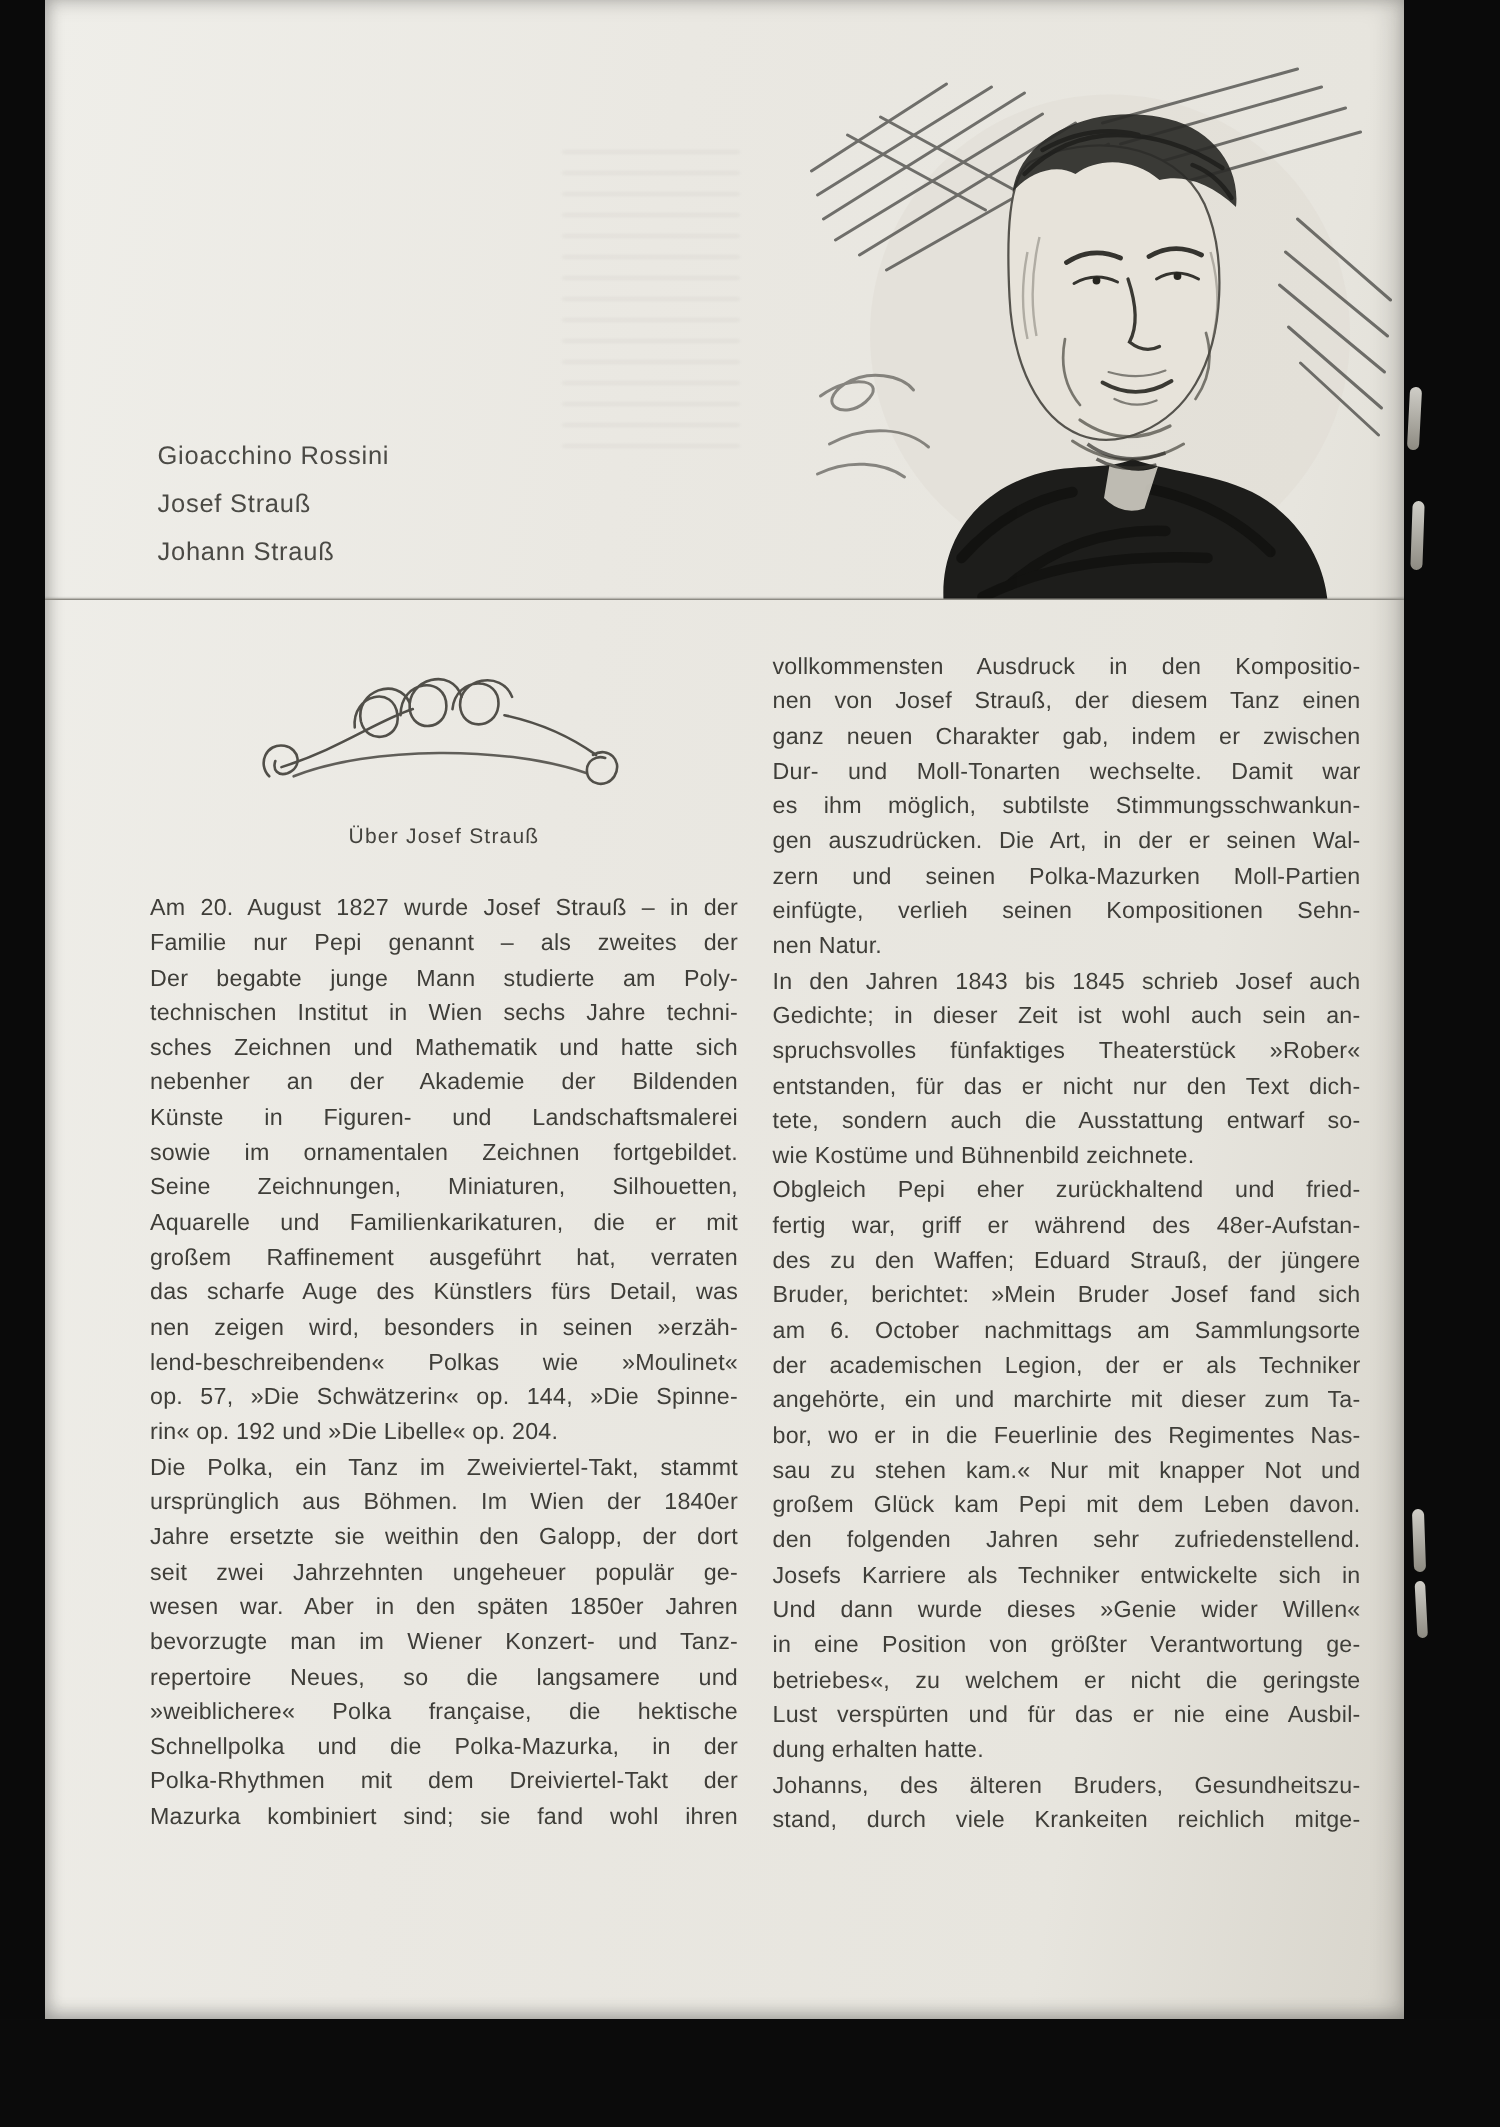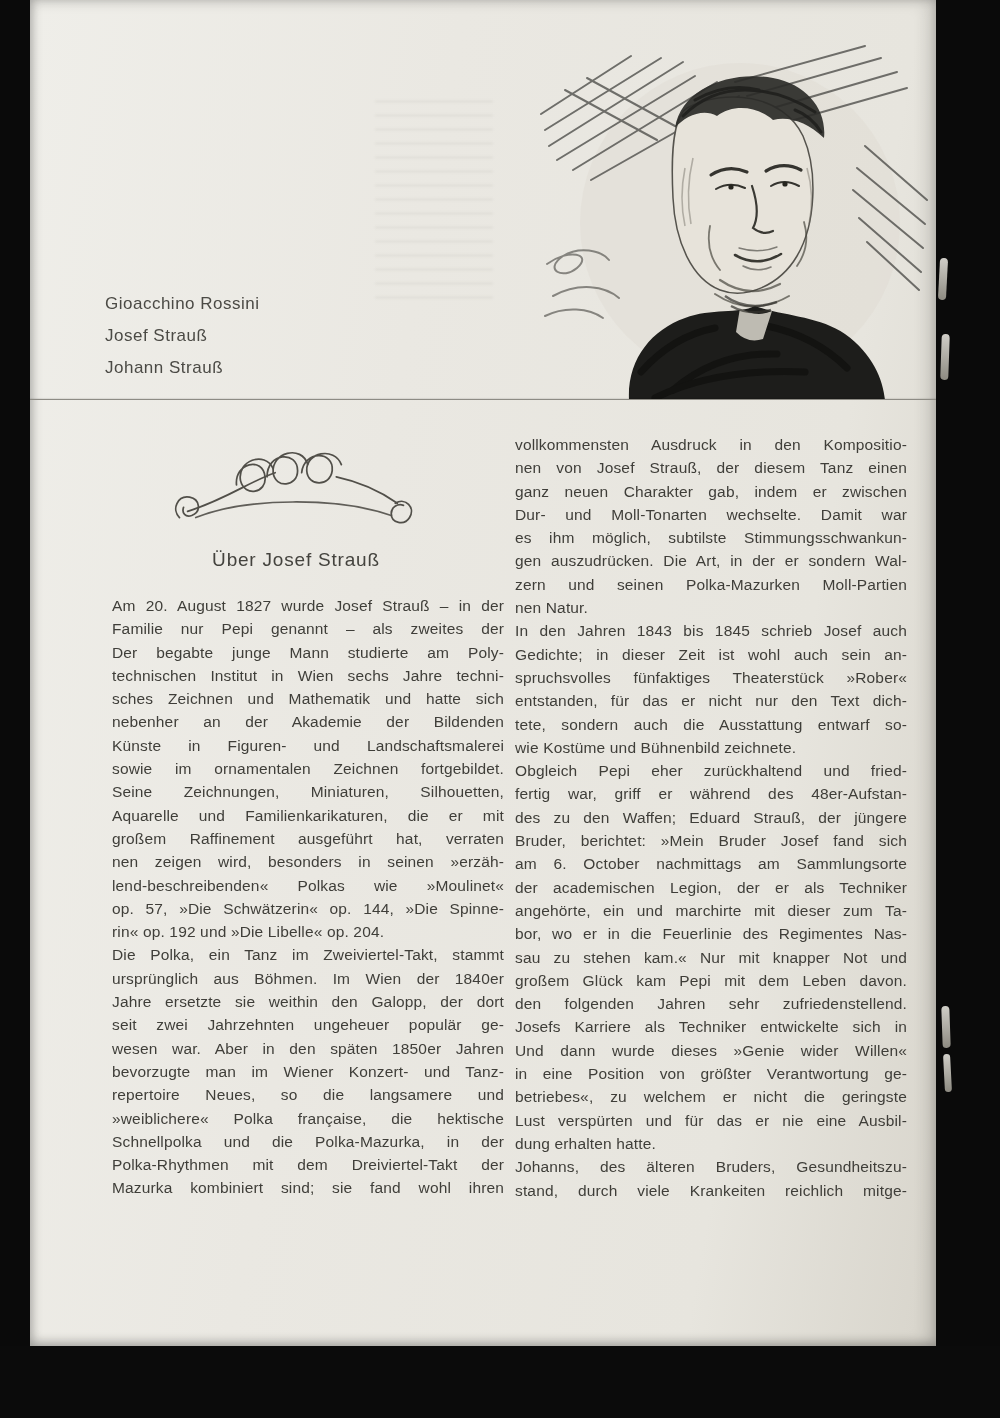--- a/index.html
+++ b/index.html
@@ -18,25 +18,25 @@
     filter:blur(1px);}
   
   .names{position:absolute;left:75px;top:288px;}
   .name-line{font-size:17px;line-height:32px;color:#4b4a45;letter-spacing:.5px;}
   
   .portrait{position:absolute;left:505px;top:28px;width:400px;height:372px;}
   .portrait svg{display:block;}
   
   .ornament{position:absolute;left:135px;top:432px;width:255px;height:112px;}
   .heading{position:absolute;left:70px;top:549px;width:392px;margin:0;text-align:center;
-    font-size:19px;font-weight:400;color:#44433e;letter-spacing:.8px;}
+    font-size:14px;font-weight:400;color:#44433e;letter-spacing:.8px;}
   
   .col{position:absolute;width:392px;color:#3f3e39;font-size:15.5px;line-height:23.3px;
     letter-spacing:.15px;}
-  .col-left{left:82px;top:594px;}
+  .col-left{left:70px;top:594px;}
   .col-right{left:485px;top:433px;}
   .para{margin:0;}
   .tline{text-align:justify;text-align-last:justify;white-space:normal;}
   .tline.endline{text-align-last:left;}
   
   .staple{position:absolute;width:8px;border-radius:4px;opacity:.9;
     background:linear-gradient(180deg,#e5e3dc,#9c998f);}
   .staple.s1{left:939px;top:258px;height:42px;transform:rotate(3deg);}
   .staple.s2{left:941px;top:334px;height:46px;transform:rotate(2deg);}
   .staple.s3{left:942px;top:1006px;height:42px;transform:rotate(-2deg);}
@@ -158,20 +158,21 @@
           <div class="tline">Familie nur Pepi genannt – als zweites der</div>
           <div class="tline">Der begabte junge Mann studierte am Poly-</div>
           <div class="tline">technischen Institut in Wien sechs Jahre techni-</div>
           <div class="tline">sches Zeichnen und Mathematik und hatte sich</div>
           <div class="tline">nebenher an der Akademie der Bildenden</div>
           <div class="tline">Künste in Figuren- und Landschaftsmalerei</div>
           <div class="tline">sowie im ornamentalen Zeichnen fortgebildet.</div>
           <div class="tline">Seine Zeichnungen, Miniaturen, Silhouetten,</div>
           <div class="tline">Aquarelle und Familienkarikaturen, die er mit</div>
           <div class="tline">großem Raffinement ausgeführt hat, verraten</div>
+          <div class="tline">das scharfe Auge des Künstlers fürs Detail, was</div>
           <div class="tline">nen zeigen wird, besonders in seinen »erzäh-</div>
           <div class="tline">lend-beschreibenden« Polkas wie »Moulinet«</div>
           <div class="tline">op. 57, »Die Schwätzerin« op. 144, »Die Spinne-</div>
           <div class="tline endline">rin« op. 192 und »Die Libelle« op. 204.</div>
         </div>
         <div class="para">
           <div class="tline">Die Polka, ein Tanz im Zweiviertel-Takt, stammt</div>
           <div class="tline">ursprünglich aus Böhmen. Im Wien der 1840er</div>
           <div class="tline">Jahre ersetzte sie weithin den Galopp, der dort</div>
           <div class="tline">seit zwei Jahrzehnten ungeheuer populär ge-</div>
@@ -184,22 +185,23 @@
           <div class="tline">Mazurka kombiniert sind; sie fand wohl ihren</div>
         </div>
       </div>
     <div class="col col-right">
         <div class="para">
           <div class="tline">vollkommensten Ausdruck in den Kompositio-</div>
           <div class="tline">nen von Josef Strauß, der diesem Tanz einen</div>
           <div class="tline">ganz neuen Charakter gab, indem er zwischen</div>
           <div class="tline">Dur- und Moll-Tonarten wechselte. Damit war</div>
           <div class="tline">es ihm möglich, subtilste Stimmungsschwankun-</div>
-          <div class="tline">gen auszudrücken. Die Art, in der er sondern Wal-</div>
+          <div class="tline">gen auszudrücken. Die Art, in der er seinen Wal-</div>
           <div class="tline">zern und seinen Polka-Mazurken Moll-Partien</div>
+          <div class="tline">einfügte, verlieh seinen Kompositionen Sehn-</div>
           <div class="tline endline">nen Natur.</div>
         </div>
         <div class="para">
           <div class="tline">In den Jahren 1843 bis 1845 schrieb Josef auch</div>
           <div class="tline">Gedichte; in dieser Zeit ist wohl auch sein an-</div>
           <div class="tline">spruchsvolles fünfaktiges Theaterstück »Rober«</div>
           <div class="tline">entstanden, für das er nicht nur den Text dich-</div>
           <div class="tline">tete, sondern auch die Ausstattung entwarf so-</div>
           <div class="tline endline">wie Kostüme und Bühnenbild zeichnete.</div>
         </div>

